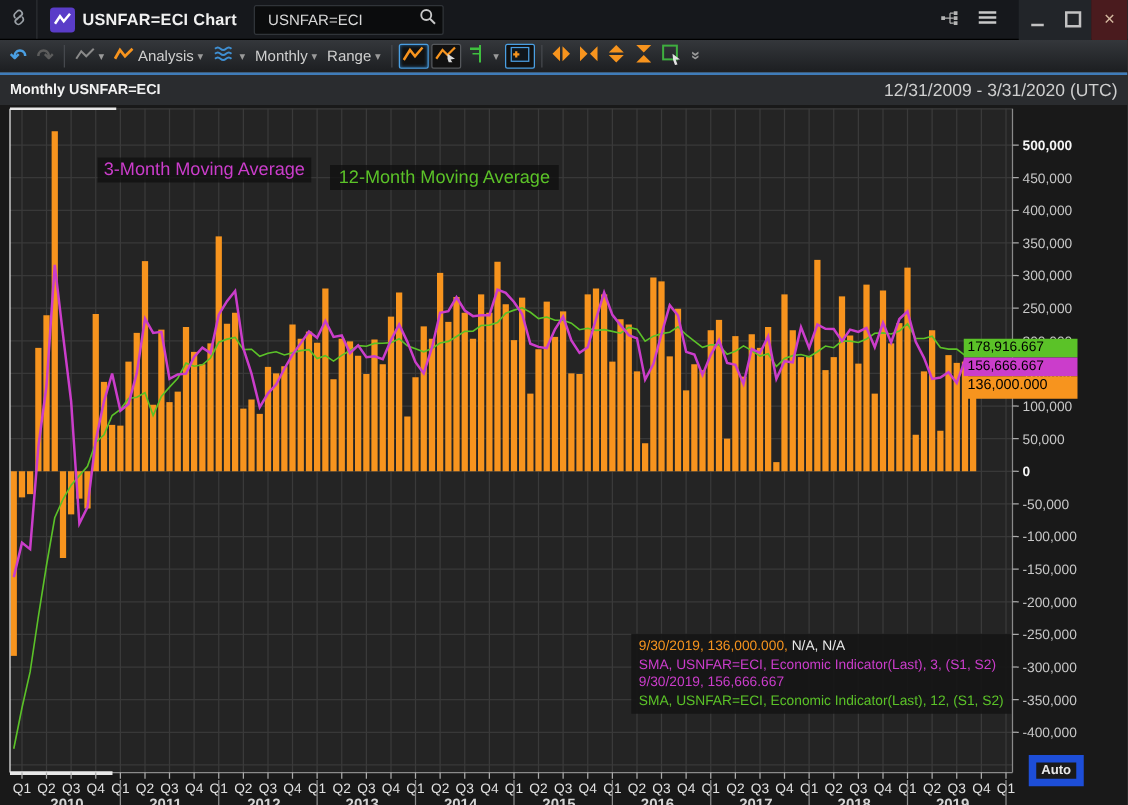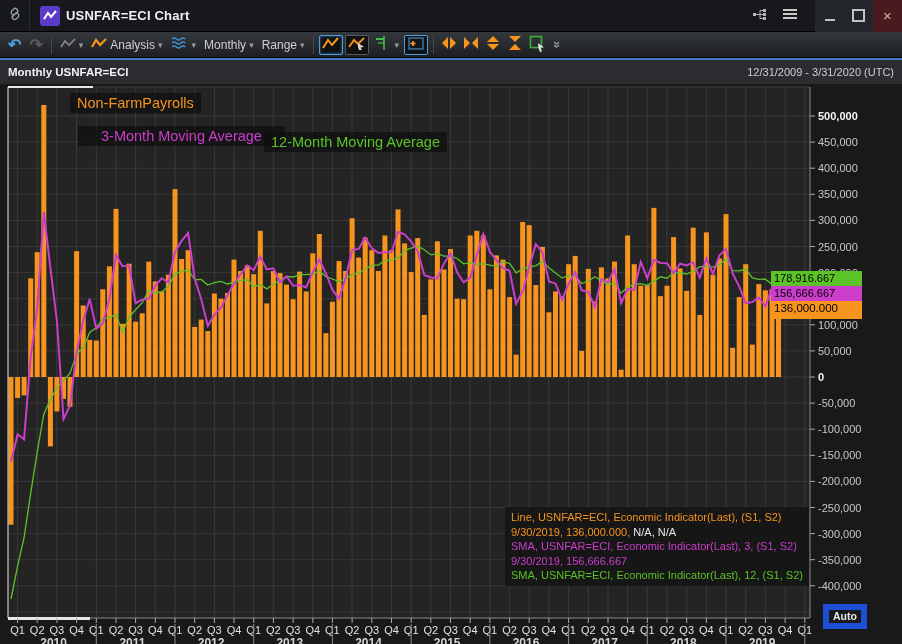--- a/index.html
+++ b/index.html
@@ -31,30 +31,30 @@
   .glyph-undo{color:#4a9fe3;font-size:16px;font-weight:bold}
   .glyph-redo{color:#5c5c5c;font-size:16px;font-weight:bold}
   .chartbtn{width:24px;height:20px;border:1px solid #55585c;border-radius:2px;background:#111;display:flex;align-items:center;justify-content:center;cursor:pointer;margin:0 1px}
   .chartbtn.active{border-color:#4a9fe3;box-shadow:0 0 3px #2a6fa8 inset}
   .orangebtn{background:none;border:none;padding:2px 3px;cursor:pointer;display:flex;align-items:center}
   .more{color:#9a9a9a;font-size:13px;font-weight:bold;transform:rotate(90deg);display:inline-block}
 
   
   .chart-header{height:20px;background:#2a2c2f;border-top:2px solid #3f7cba;box-sizing:border-box;display:flex;align-items:center;justify-content:space-between;padding:12px 8px}
   .ch-title{color:#f2f2f2;font-size:11.5px;font-weight:bold}
-  .ch-range{color:#cfcfcf;font-size:11px}
+  .ch-range{color:#cfcfcf;font-size:14px}
 
   
   .chart-container{position:relative;width:902px;height:566px;background:#191919}
   #plot{position:absolute;left:0;top:0}
   #plot text{font-family:"Liberation Sans",sans-serif}
 
   .overlay{position:absolute;white-space:nowrap}
   .legend-bars{left:70px;top:9px;font-size:14.5px;color:#f7941e;background:rgba(14,14,14,.72);padding:2px 7px}
-  .legend-sma3{left:78px;top:42px;font-size:14.5px;color:#cb3dcb;background:rgba(14,14,14,.72);padding:2px 23px}
+  .legend-sma3{left:78px;top:42px;font-size:14.5px;color:#cb3dcb;background:rgba(14,14,14,.72);padding:2px 5px}
   .legend-sma12{left:264px;top:48px;font-size:14.5px;color:#5bc228;background:rgba(14,14,14,.72);padding:2px 7px}
 
   .info-box{left:505px;top:423px;font-size:11px;line-height:14.5px;background:rgba(22,22,22,.93);padding:3px 6px}
   .info-orange{color:#f7941e}.info-white{color:#e8e8e8}.info-magenta{color:#cb3dcb}.info-green{color:#5bc228}
 
   .price-box{left:771px;width:91px;color:#000;font-size:11px;padding:1px 0 0 3px;box-sizing:border-box}
   .pb-green{top:187px;height:15px;background:#5bc228}
   .pb-magenta{top:202px;height:15px;background:#cb3dcb}
   .pb-orange{top:217px;height:18px;background:#f7941e;font-weight:normal;font-size:11.5px}
 
@@ -72,20 +72,29 @@
             <path d="M6.3 9.7 L9.7 6.3 M5 8.2 a2.4 2.4 0 0 1 0-3.4 l1.6-1.6 a2.4 2.4 0 0 1 3.4 3.4 l-.8.8 M11 7.8 a2.4 2.4 0 0 1 0 3.4 l-1.6 1.6 a2.4 2.4 0 0 1-3.4-3.4 l.8-.8" fill="none" stroke="#9aa0a6" stroke-width="1.4" stroke-linecap="round"></path>
           </svg>
       </span>
     </button>
     <span class="app-icon">
       <svg width="16" height="16" viewBox="0 0 16 16">
           <polyline points="2,11 6,5 9,9 14,3" fill="none" stroke="#fff" stroke-width="2"></polyline>
         </svg>
     </span>
     <span class="win-title">USNFAR=ECI Chart</span>
+    <div class="searchbox">
+      <input value="USNFAR=ECI" style="">
+      <span>
+        <svg width="15" height="15" viewBox="0 0 15 15">
+            <circle cx="6" cy="6" r="4" fill="none" stroke="#c8c8c8" stroke-width="1.5"></circle>
+            <line x1="9" y1="9" x2="13" y2="13" stroke="#c8c8c8" stroke-width="1.5"></line>
+          </svg>
+      </span>
+    </div>
     <div class="tb-spacer"></div>
     <div class="tb-right">
       <button class="tb-btn tb-iconbtn">
         <span>
           <svg width="16" height="15" viewBox="0 0 16 15">
               <rect x="1" y="6" width="3" height="3" fill="#b4b4b4"></rect>
               <line x1="4" y1="7.5" x2="8" y2="7.5" stroke="#b4b4b4"></line>
               <line x1="8" y1="3.5" x2="8" y2="11.5" stroke="#b4b4b4"></line>
               <line x1="8" y1="3.5" x2="11" y2="3.5" stroke="#b4b4b4"></line>
               <line x1="8" y1="7.5" x2="11" y2="7.5" stroke="#b4b4b4"></line>
@@ -551,26 +560,24 @@
         <line x1="810" x2="815" y1="423.5" y2="423.5" stroke="#aaaaaa"></line>
         <text x="818" y="427.5" font-size="11" fill="#c8c8c8" font-weight="normal">-250,000</text>
         <line x1="810" x2="815" y1="449.6" y2="449.6" stroke="#aaaaaa"></line>
         <text x="818" y="453.6" font-size="11" fill="#c8c8c8" font-weight="normal">-300,000</text>
         <line x1="810" x2="815" y1="475.7" y2="475.7" stroke="#aaaaaa"></line>
         <text x="818" y="479.7" font-size="11" fill="#c8c8c8" font-weight="normal">-350,000</text>
         <line x1="810" x2="815" y1="501.8" y2="501.8" stroke="#aaaaaa"></line>
         <text x="818" y="505.8" font-size="11" fill="#c8c8c8" font-weight="normal">-400,000</text>
       </svg>
 
-    <div class="overlay legend-bars">Non-FarmPayrolls</div>
     <div class="overlay legend-sma3">3-Month Moving Average</div>
     <div class="overlay legend-sma12">12-Month Moving Average</div>
 
     <div class="overlay info-box">
-      <div class="info-orange">Line, USNFAR=ECI, Economic Indicator(Last), (S1, S2)</div>
       <div><span class="info-orange">9/30/2019, 136,000.000,</span><span class="info-white"> N/A, N/A</span></div>
       <div class="info-magenta">SMA, USNFAR=ECI, Economic Indicator(Last),  3, (S1, S2)</div>
       <div class="info-magenta">9/30/2019, 156,666.667</div>
       <div class="info-green">SMA, USNFAR=ECI, Economic Indicator(Last),  12, (S1, S2)</div>
     </div>
 
     <div class="overlay price-box pb-green">178,916.667</div>
     <div class="overlay price-box pb-magenta">156,666.667</div>
     <div class="overlay price-box pb-orange">136,000.000</div>
 

